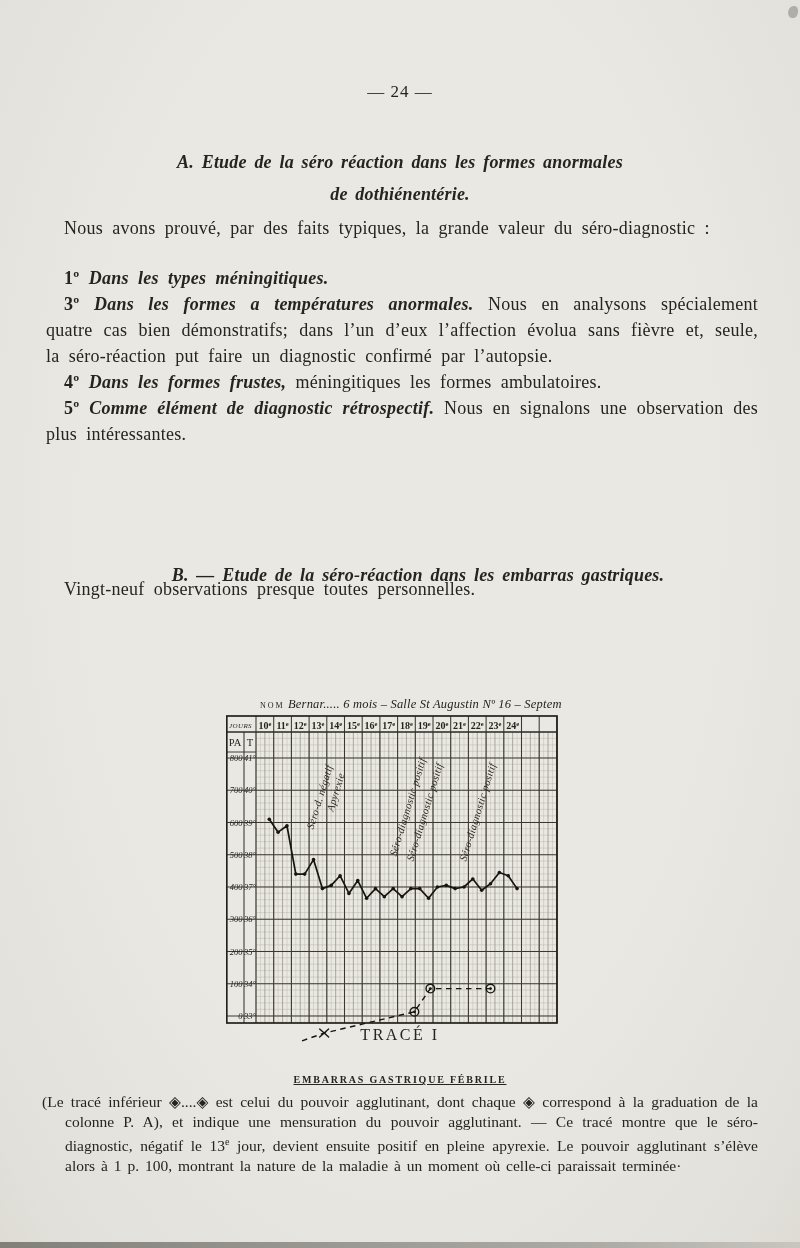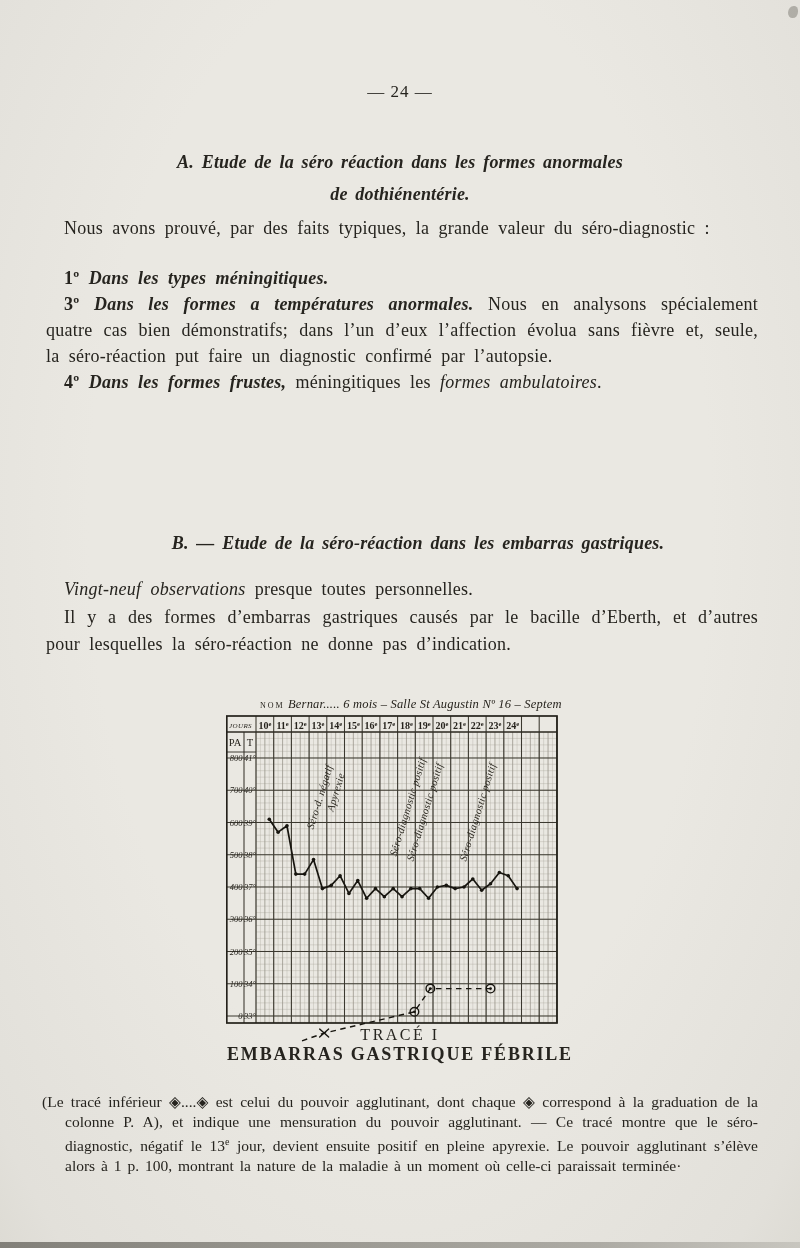--- a/index.html
+++ b/index.html
@@ -6,29 +6,29 @@
   .page{
     position:relative;width:800px;height:1248px;overflow:hidden;
     background:radial-gradient(ellipse at 50% 42%, #eae8e2 55%, #e2e0da 92%, #dddbd4 100%);
     font-family:"Liberation Serif","DejaVu Serif",serif;
     color:#26241f;
   }
   .abs{position:absolute;}
   .center{left:0;right:0;text-align:center;}
   .pageno{top:82px;font-size:17px;letter-spacing:1px;}
   .heading-a{top:146px;font-size:18px;font-weight:bold;font-style:italic;line-height:32px;letter-spacing:.2px;word-spacing:3px;}
-  .heading-b{top:533px;font-size:18px;font-weight:bold;font-style:italic;letter-spacing:.2px;word-spacing:3px;margin-left:36px;}
+  .heading-b{top:565px;font-size:18px;font-weight:bold;font-style:italic;letter-spacing:.2px;word-spacing:3px;margin-left:36px;}
   .body-block{left:46px;width:712px;font-size:18px;line-height:26px;text-align:justify;word-spacing:4.5px;letter-spacing:.25px;}
   .body-block p{margin:0;text-indent:18px;}
   .pb{line-height:27.5px;}
   .bi{font-weight:bold;font-style:italic;margin-top:44px;}
-  .it{font-style:italic;}
+  .it{}
   .num{font-weight:600;}
   .trace-title{top:1026px;font-size:16px;letter-spacing:2.5px;}
-  .trace-sub{top:1044px;font-size:18px;font-weight:600;letter-spacing:1.8px;}
+  .trace-sub{top:1074px;font-size:10px;font-weight:600;letter-spacing:1.8px;text-decoration:underline;}
   .caption{top:1076px;left:42px;width:716px;font-size:15.5px;line-height:20px;text-align:justify;
            word-spacing:2px;padding-left:23px;text-indent:-23px;box-sizing:border-box;
            font-family:"Liberation Serif","DejaVu Sans",serif;}
   .caption sup{font-size:10px;}
   .chart-wrap{top:686px;left:226px;width:336px;height:358px;}
   .scan-edge{left:0;bottom:0;width:800px;height:6px;
              background:linear-gradient(to right,#716f68,#8f8d86 45%,#a3a19a 75%,#c4c2bb);
              opacity:.85;}
   .corner-mark{right:2px;top:6px;width:10px;height:12px;background:#7c7a72;opacity:.5;border-radius:60% 40% 55% 45%;}
 </style>
@@ -45,27 +45,27 @@
 
   <div class="abs center heading-a">
     <div>A. Etude de la séro réaction dans les formes anormales</div>
     <div>de dothiénentérie.</div>
   </div>
 
   <div class="abs body-block" style="top:265px">
     <p><span class="num">1º</span> <span class="bi">Dans les types méningitiques.</span><span></span><span class="it"></span><span></span></p>
     <p><span class="num">3º</span> <span class="bi">Dans les formes a températures anormales.</span><span> Nous en analysons spécialement quatre cas bien démonstratifs; dans l’un d’eux l’affection évolua sans fièvre et, seule, la séro-réaction put faire un diagnostic confirmé par l’autopsie.</span><span class="it"></span><span></span></p>
     <p><span class="num">4º</span> <span class="bi">Dans les formes frustes,</span><span> méningitiques les </span><span class="it">formes ambulatoires</span><span>.</span></p>
+    <p><span class="num">5º</span> <span class="bi">Comme élément de diagnostic rétrospectif.</span><span> Nous en signalons une observation des plus intéressantes.</span><span class="it"></span><span></span></p>
   </div>
 
   <div class="abs center heading-b">B. — Etude de la séro-réaction dans les embarras gastriques.</div>
 
   <div class="abs body-block pb" style="top:576px">
     <p><span class="it">Vingt-neuf observations</span><span> presque toutes personnelles.</span></p>
-    <p>Il y a des formes d’embarras gastriques causés par le bacille d’Eberth, et d’autres pour lesquelles la séro-réaction ne donne pas d’indication.</p>
   </div>
 
   <div class="abs chart-wrap">
     <svg width="336" height="358" viewBox="0 0 336 358" xmlns="http://www.w3.org/2000/svg">
         <line x1="30" y1="46" x2="30" y2="337" stroke="#aaa79d" stroke-width="0.35"></line>
         <line x1="34.425" y1="46" x2="34.425" y2="337" stroke="#aaa79d" stroke-width="0.35"></line>
         <line x1="38.85" y1="46" x2="38.85" y2="337" stroke="#aaa79d" stroke-width="0.35"></line>
         <line x1="43.275" y1="46" x2="43.275" y2="337" stroke="#aaa79d" stroke-width="0.35"></line>
         <line x1="47.7" y1="46" x2="47.7" y2="337" stroke="#aaa79d" stroke-width="0.35"></line>
         <line x1="52.125" y1="46" x2="52.125" y2="337" stroke="#aaa79d" stroke-width="0.35"></line>

